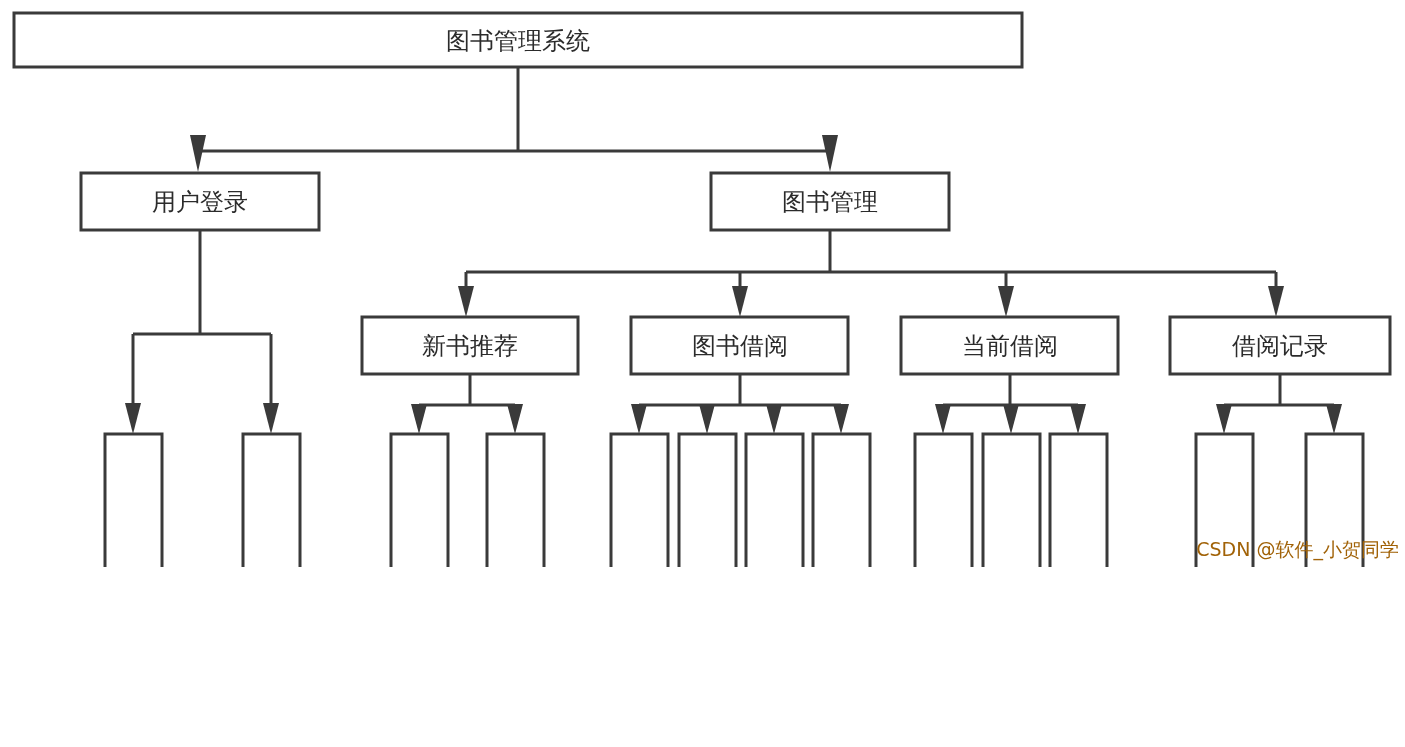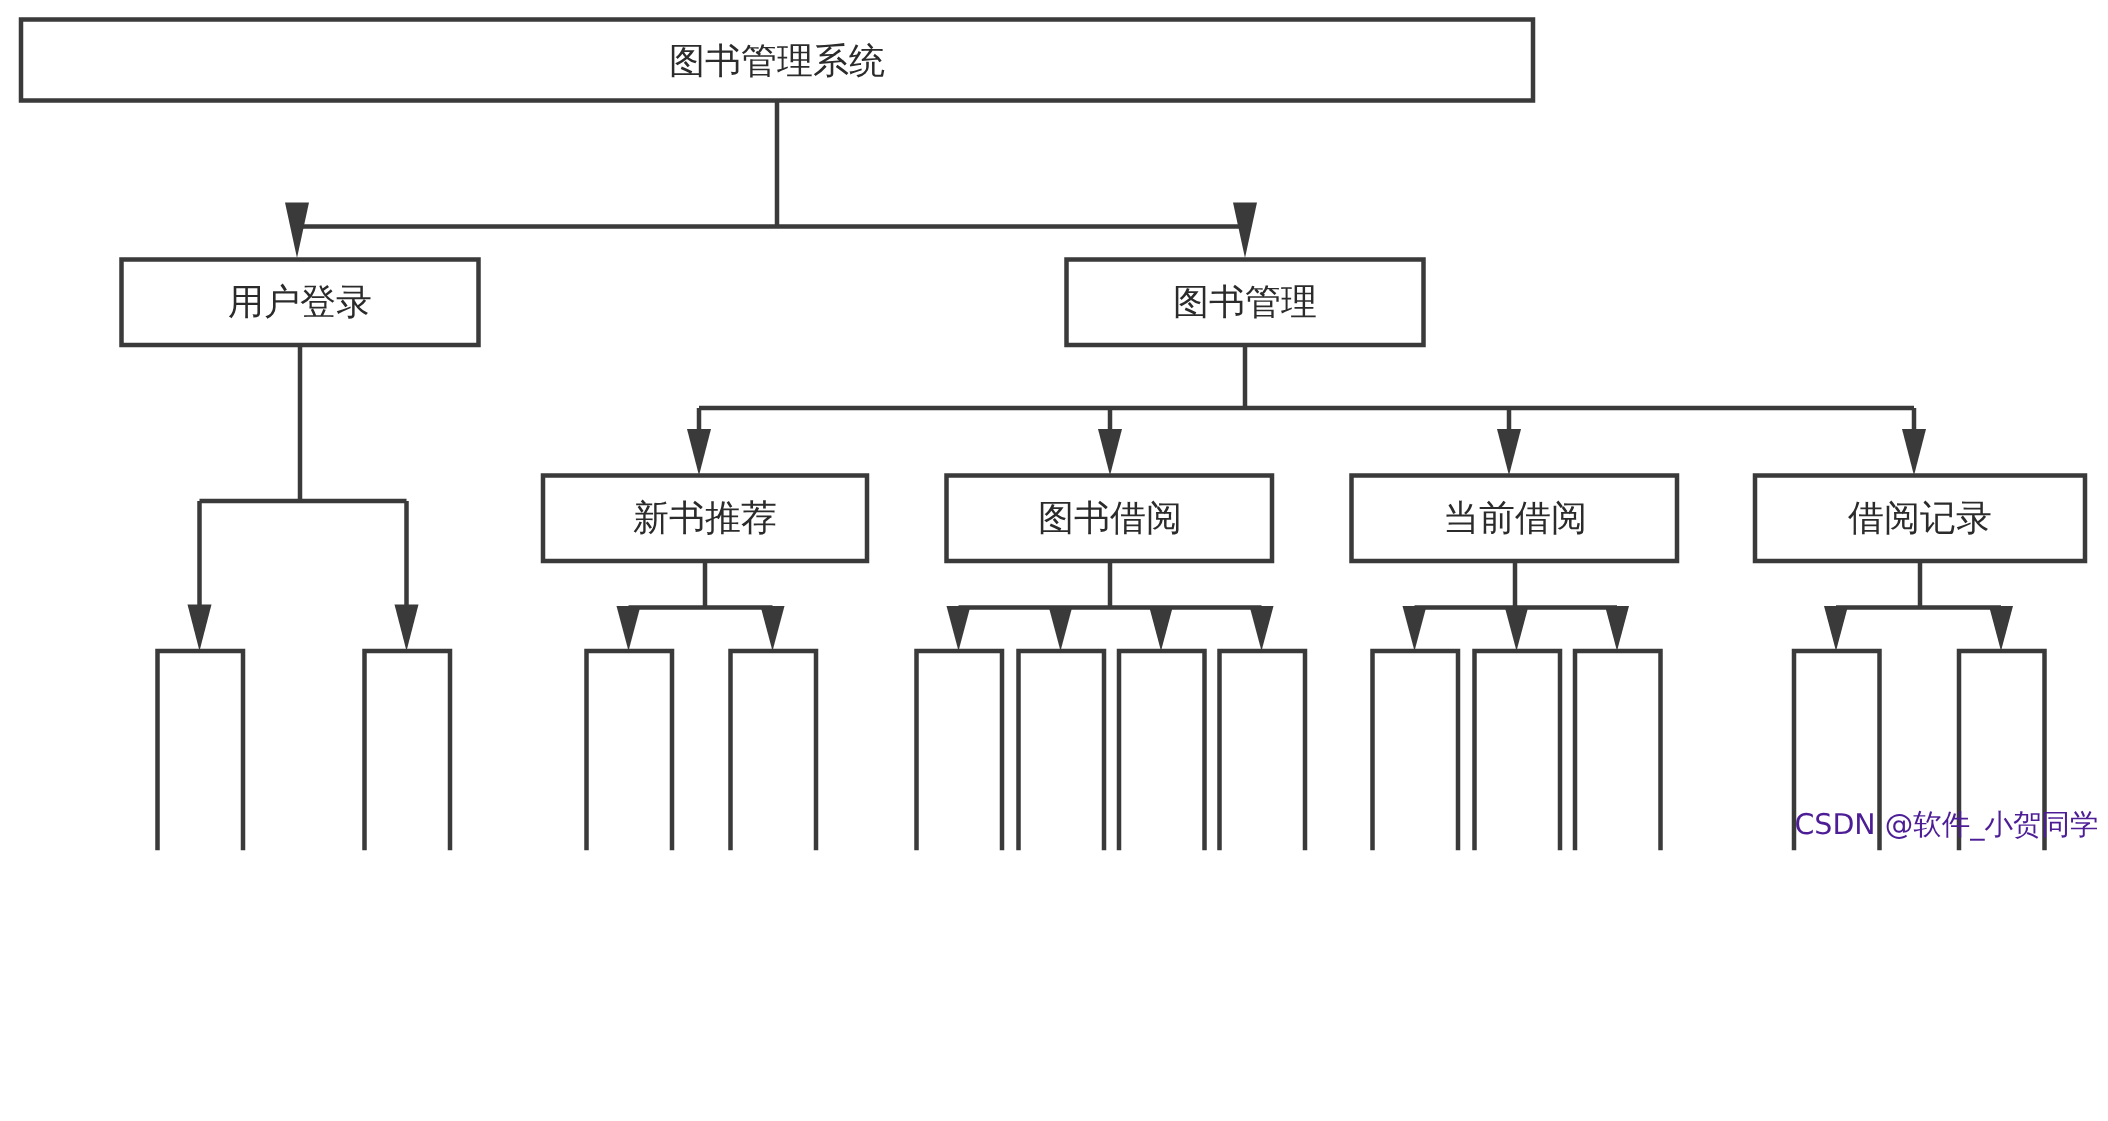--- a/index.html
+++ b/index.html
@@ -64,21 +64,21 @@
     color: #2b2b2b;
     white-space: nowrap;
     text-align: center;
   }
   .watermark {
     position: absolute;
     right: 6px;
     bottom: 4px;
     font-family: "DejaVu Sans", "Liberation Sans", sans-serif;
     font-size: 19px;
-    color: #4c1d95;
+    color: #a16207;
     white-space: nowrap;
     pointer-events: none;
   }
 </style>
 </head>
 <body>
 
 <div id="diagram-root">
 
   <svg class="diagram-canvas" viewBox="0 0 1405 747">

